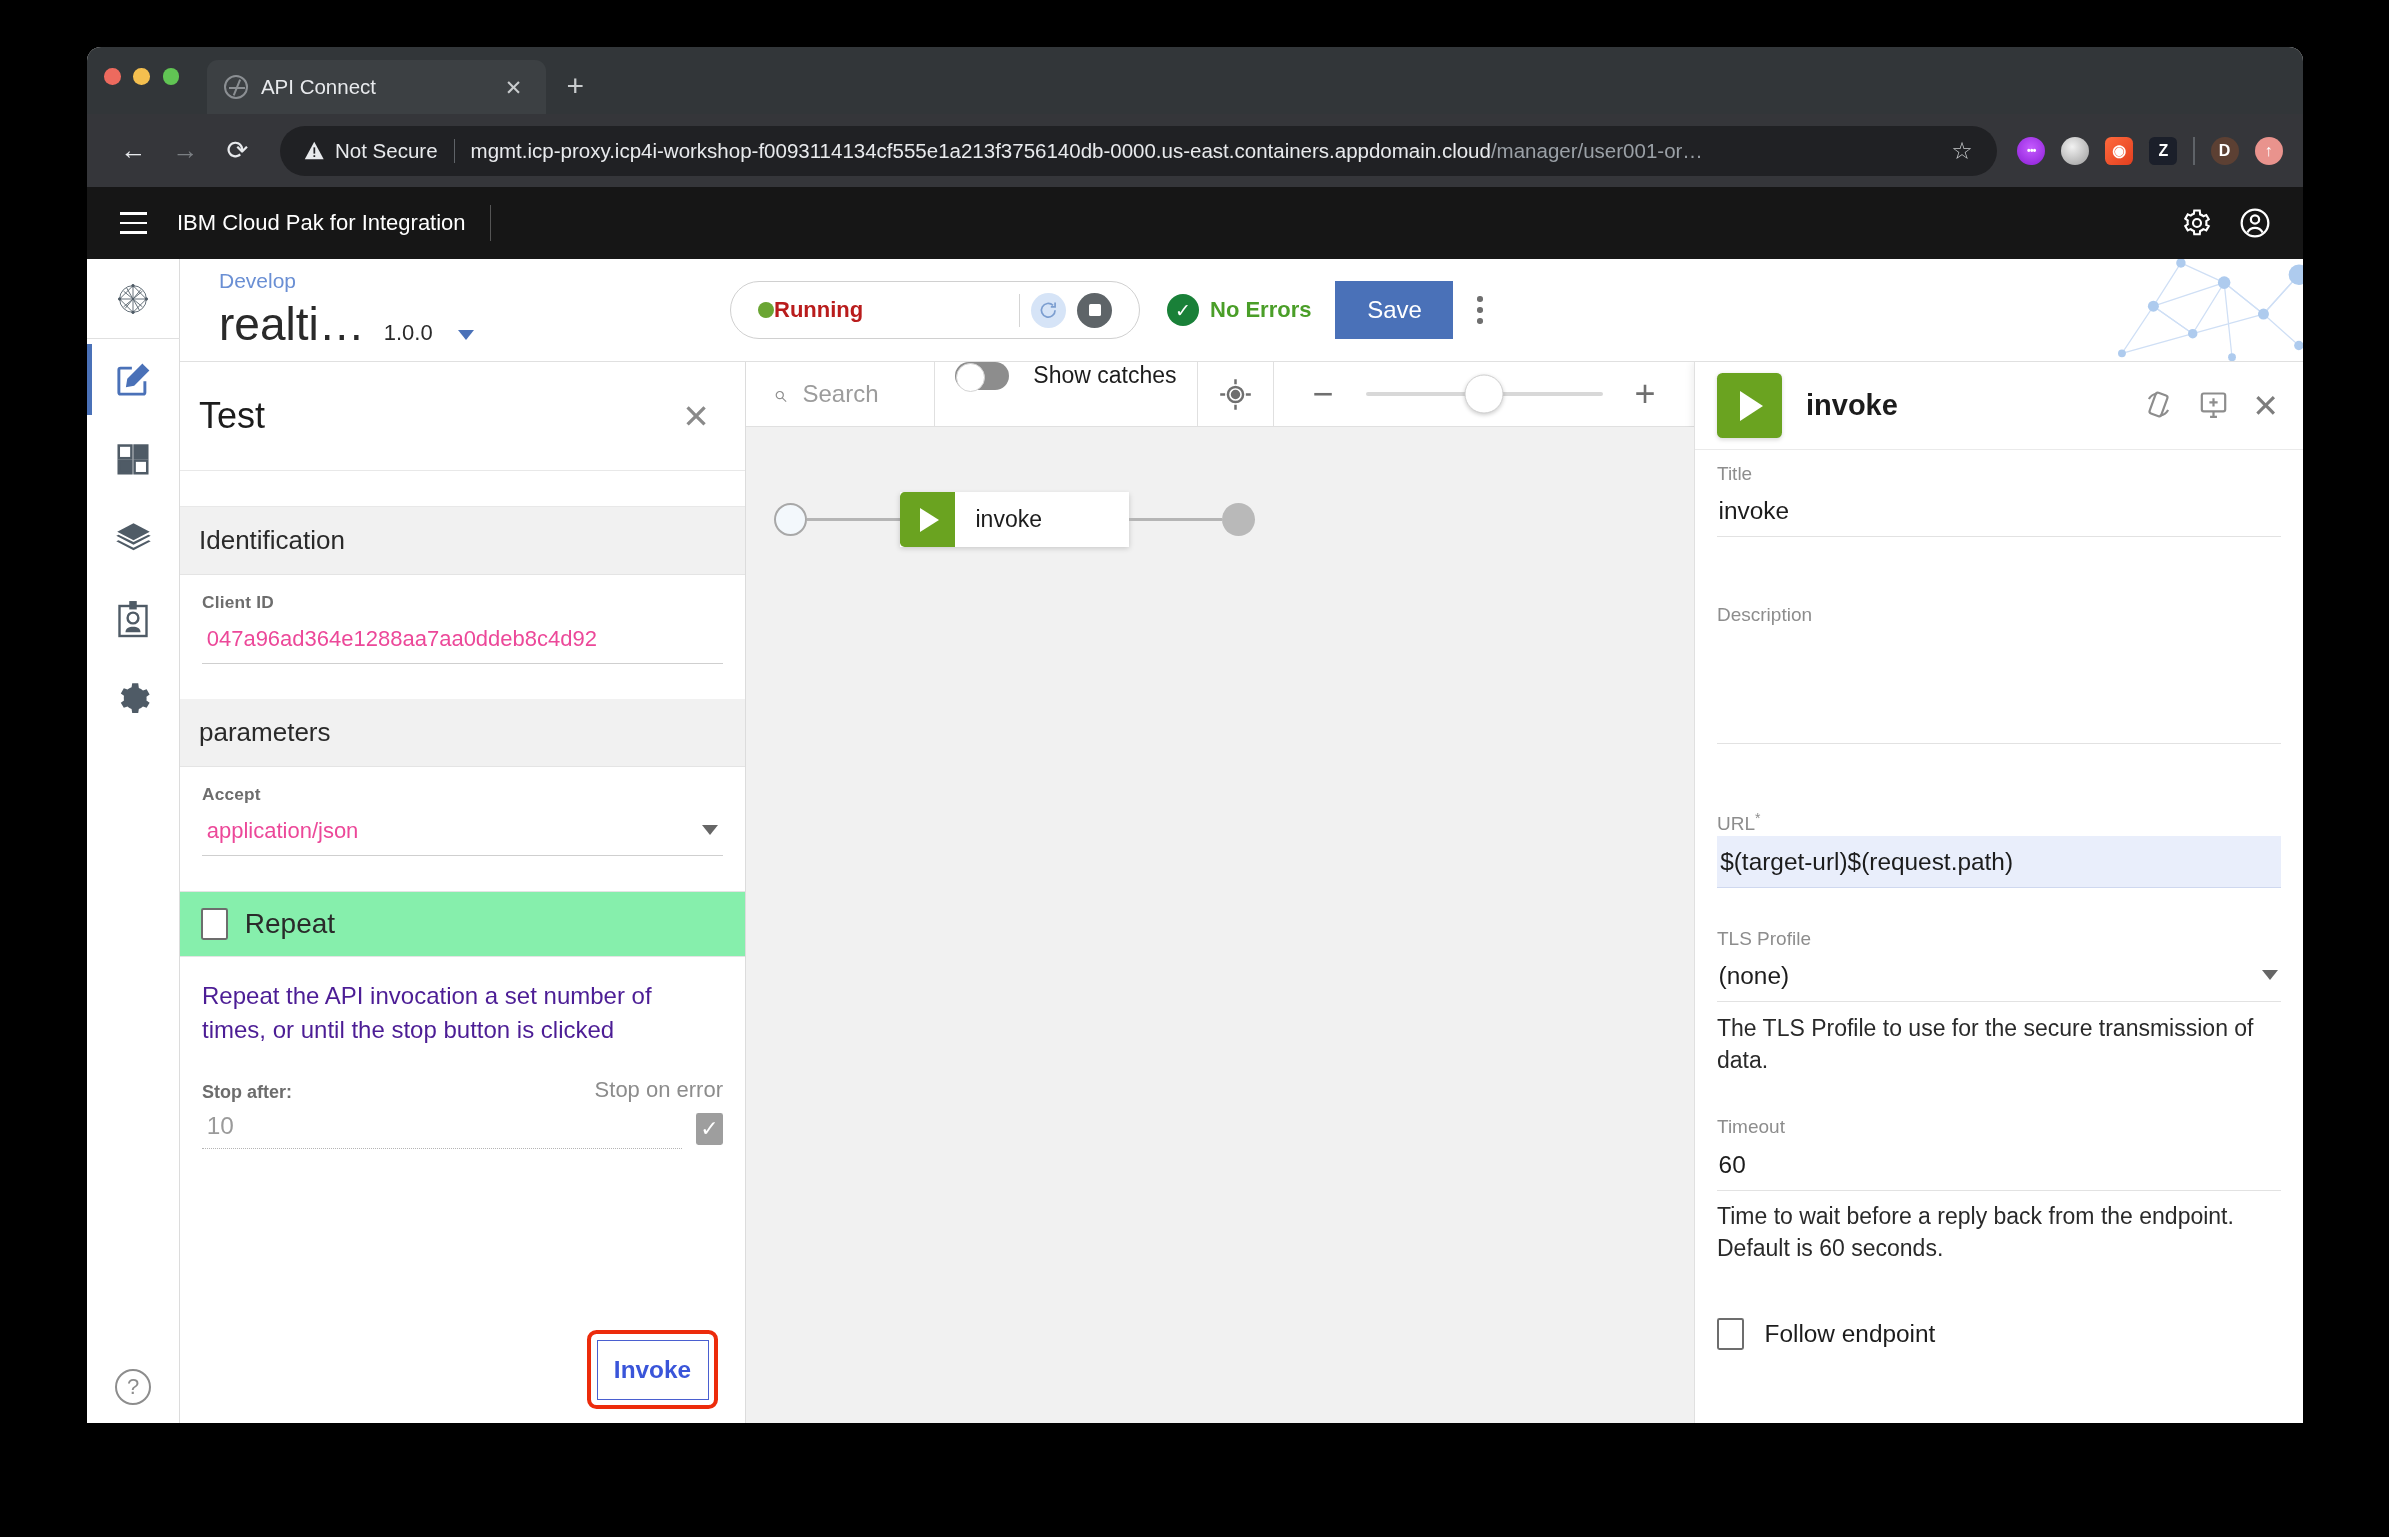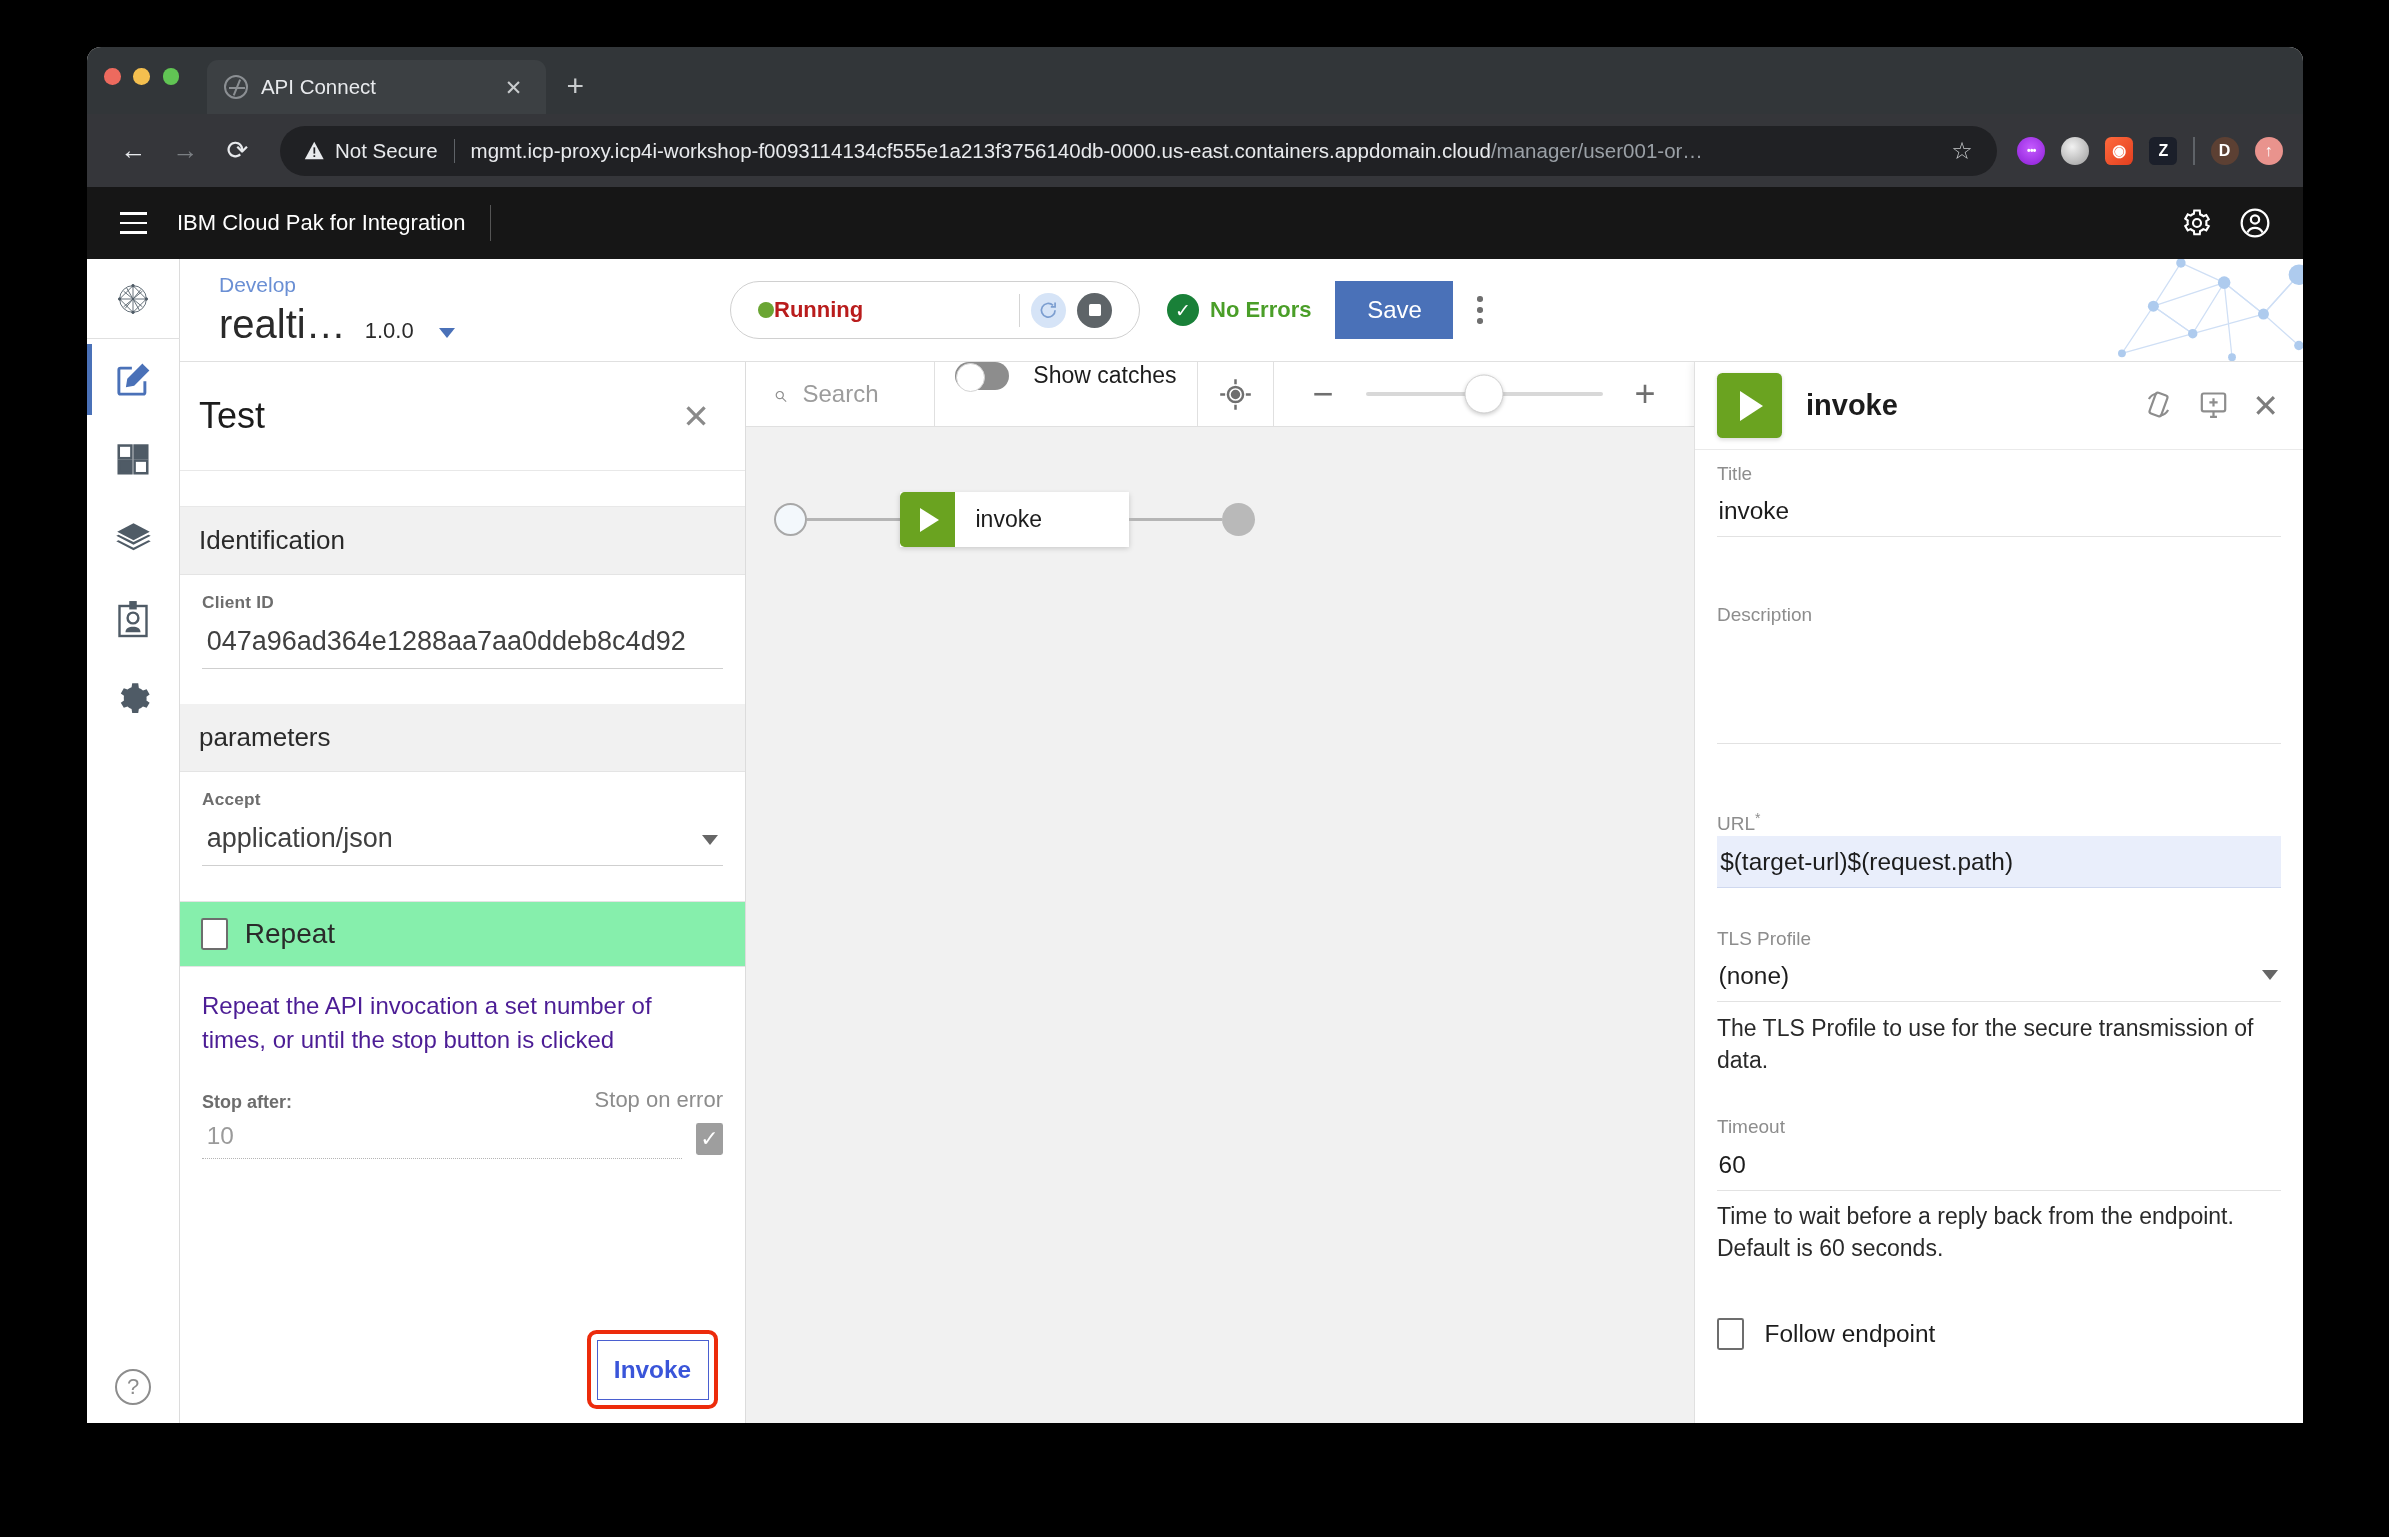--- a/index.html
+++ b/index.html
@@ -211,21 +211,21 @@
     height: 103px;
     background: #fff;
     border-bottom: 0.8px solid #e0e0e0;
     display: flex; align-items: center;
     position: relative;
     overflow: hidden;
   }
   .api-title-block { padding-left: 39px; width: 520px; flex: none; }
   .develop-link { color: #6a8fd4; font-size: 21px; margin-bottom: 4.7px; }
   .api-name-row { display: flex; align-items: baseline; gap: 19px; }
-  .api-name { font-size: 40px; color: #2a2a2a; font-weight: 400; }
+  .api-name { font-size: 46px; color: #2a2a2a; font-weight: 400; }
   .api-version { font-size: 22px; color: #2a2a2a; }
   .caret-down {
     width: 0; height: 0; border-left: 8.7px solid transparent;
     border-right: 8.7px solid transparent; border-top: 10.3px solid #4a71b8;
     margin-left: 6.3px; display: inline-block;
   }
 
   .seg-group {
     display: flex; border: 1.6px solid #4a71b8; border-radius: 6.3px;
     overflow: hidden; height: 57px; margin-left: 8px;
@@ -307,21 +307,21 @@
   .section-head {
     height: 68px; background: #f1f1f1;
     display: flex; align-items: center;
     padding-left: 19px;
     font-size: 26px; color: #2a2a2a;
     border-bottom: 0.8px solid #e4e4e4;
   }
   .field-block { padding: 17.3px 22px 0 22px; background: #fff; }
   .field-label { font-size: 17.3px; color: #6d6d6d; font-weight: bold; letter-spacing: 0.2px;}
   .field-value {
-    font-size: 27px; color: #404040;
+    font-size: 22px; color: #ec4899;
     padding: 12.6px 0 11px 4.7px;
     border-bottom: 1.2px solid #cfcfcf;
   }
   .field-wrap-sel { position: relative; }
   .sel-caret {
     position: absolute; right: 4.7px; bottom: 20.5px;
     width: 0; height: 0;
     border-left: 8.7px solid transparent; border-right: 8.7px solid transparent;
     border-top: 10.3px solid #666;
   }

